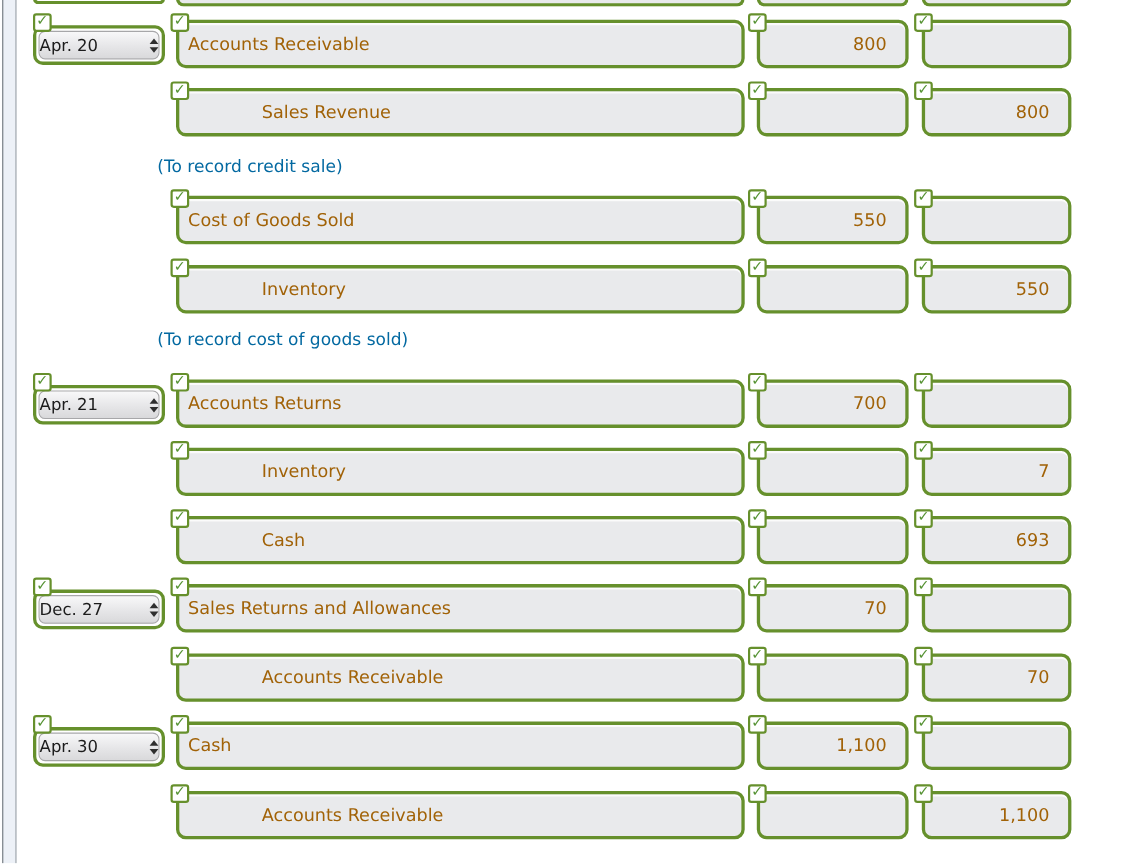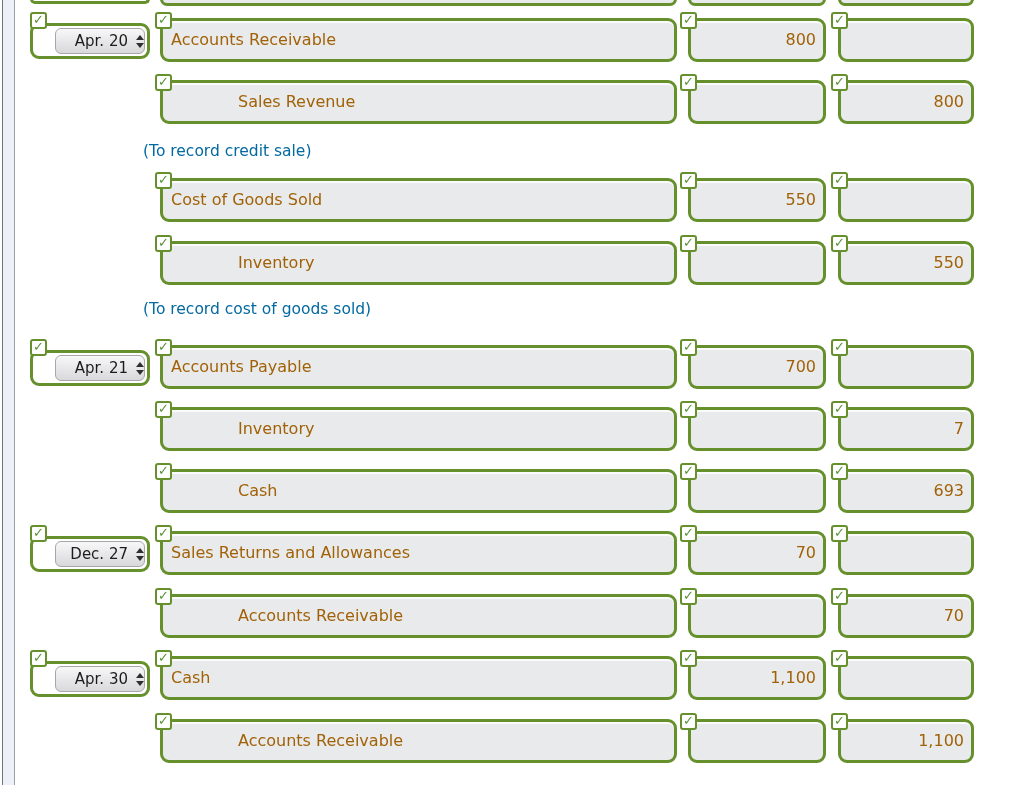--- a/index.html
+++ b/index.html
@@ -22,41 +22,41 @@
     background:#e9eaec; box-shadow: inset 0 2px 0 rgba(255,255,255,.8);
   }
   .account { left:160px; width:517px; }
   .debit   { left:688px; width:138px; }
   .credit  { left:838px; width:136px; }
   .txt {
     display:block; line-height:37px; font-size:16px; color:#a16207;
     padding-left:8px; white-space:nowrap; overflow:hidden;
   }
   .indent .txt { padding-left:39px;margin-left:36px; }
-  .num { text-align:right; padding-right:7px; padding-left:0; }
+  .num { text-align:right; padding-right:17px; padding-left:0; }
   
   .cb {
     position:absolute; top:-9px; left:-8px; width:17px; height:17px;
     background:#fff; border:2px solid var(--green); border-radius:3px;
     display:flex; align-items:center; justify-content:center; z-index:3;
   }
   .debit .cb { left:-11px; }
   .credit .cb { left:-10px; }
   .check { color:#569334; font-size:13px; font-weight:bold; line-height:1; margin-top:-2px; font-style:normal; }
   
   .date-wrap {
     position:absolute; left:30px; top:5px; width:120px; height:36px;
     border:3px solid var(--green); border-radius:9px; background:#fff;
   }
   .date-wrap .cb { left:-3px; top:-14px; }
   .date-inner {
     position:absolute; left:2px; right:2px; top:2px; bottom:2px;
     border:1px solid #a7a7a9; border-radius:6px;
     background:linear-gradient(180deg,#f8f8f9 0%,#e6e6e8 55%,#d9d9db 100%);
-    display:flex; align-items:center; justify-content:flex-end; gap:8px;margin-left:20px;
+    display:flex; align-items:center; justify-content:space-between; gap:8px;
   }
   .date-text { font-size:15px; color:#1c1c1c; }
   .arrows { display:flex; flex-direction:column; gap:3px; }
   .arrows i { display:block; width:0; height:0; }
   .arrows .up { border-left:4px solid transparent; border-right:4px solid transparent; border-bottom:5px solid #2e2e2e; }
   .arrows .dn { border-left:4px solid transparent; border-right:4px solid transparent; border-top:5px solid #2e2e2e; }
   
   .note {
     position:absolute; left:143px; height:20px; line-height:20px;
     font-size:15.5px; color:#0369a1; white-space:nowrap;
@@ -195,21 +195,21 @@
         <span class="arrows">
             <i class="up"></i>
             <i class="dn"></i>
           </span>
       </div>
     </div>
     <div class="cell account">
       <span class="cb">
           <i class="check">✓</i>
         </span>
-      <span class="txt">Accounts Payable</span>
+      <span class="txt">Accounts Returns</span>
     </div>
     <div class="cell debit">
       <span class="cb">
           <i class="check">✓</i>
         </span>
       <span class="txt num">700</span>
     </div>
     <div class="cell credit">
       <span class="cb">
           <i class="check">✓</i>

